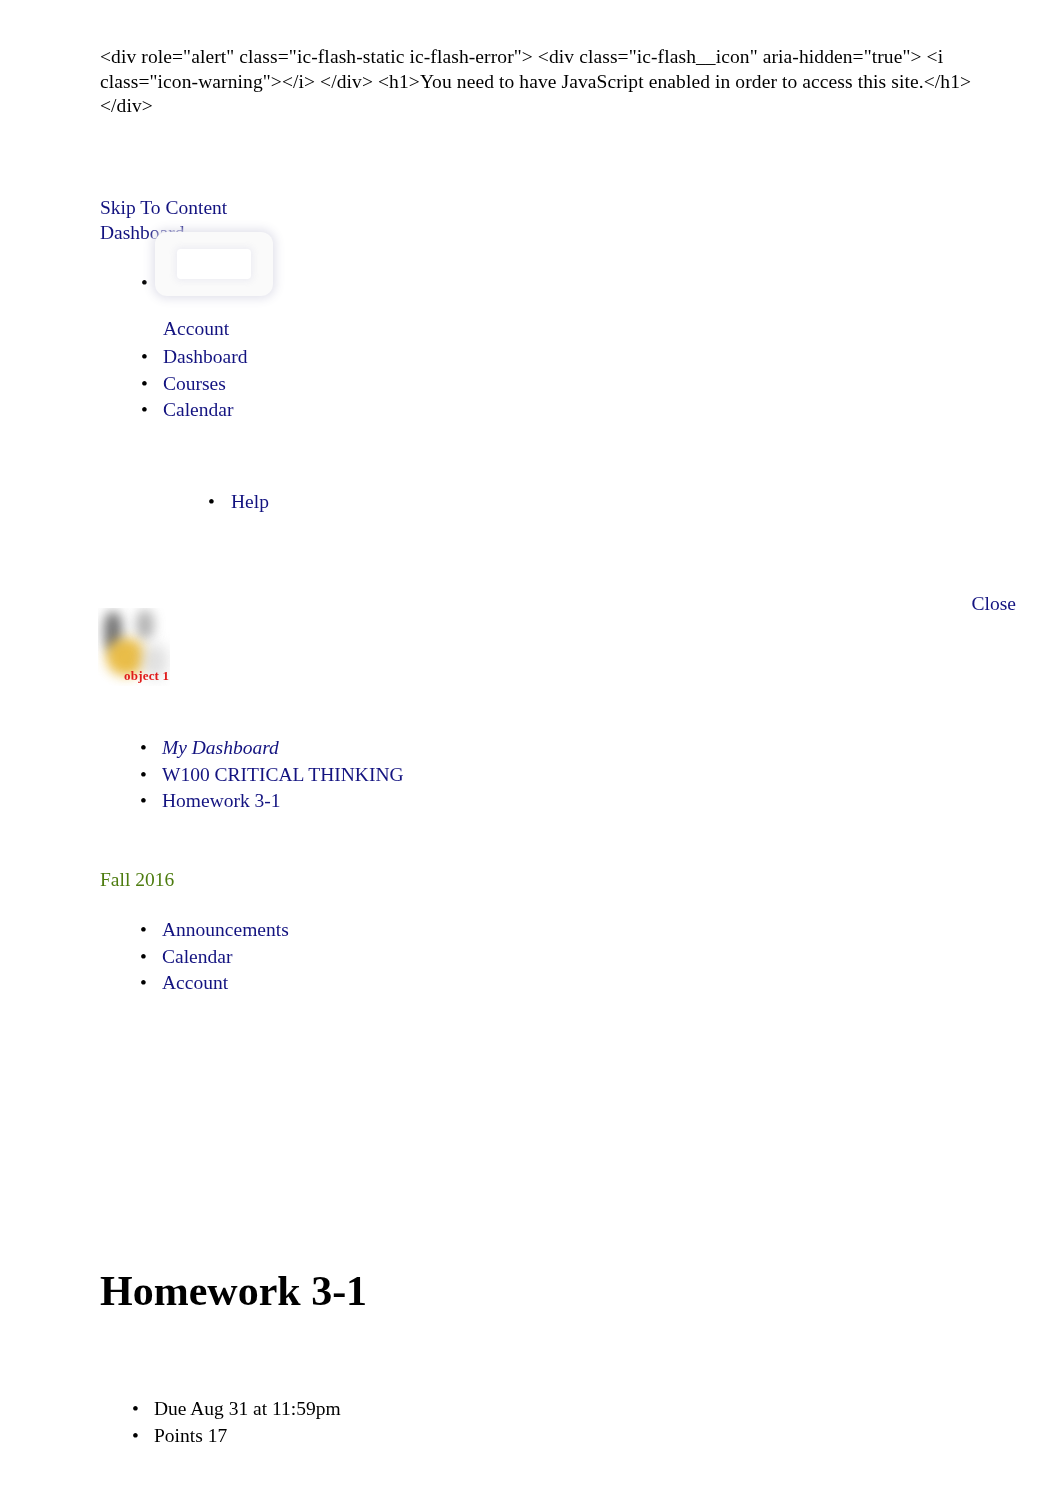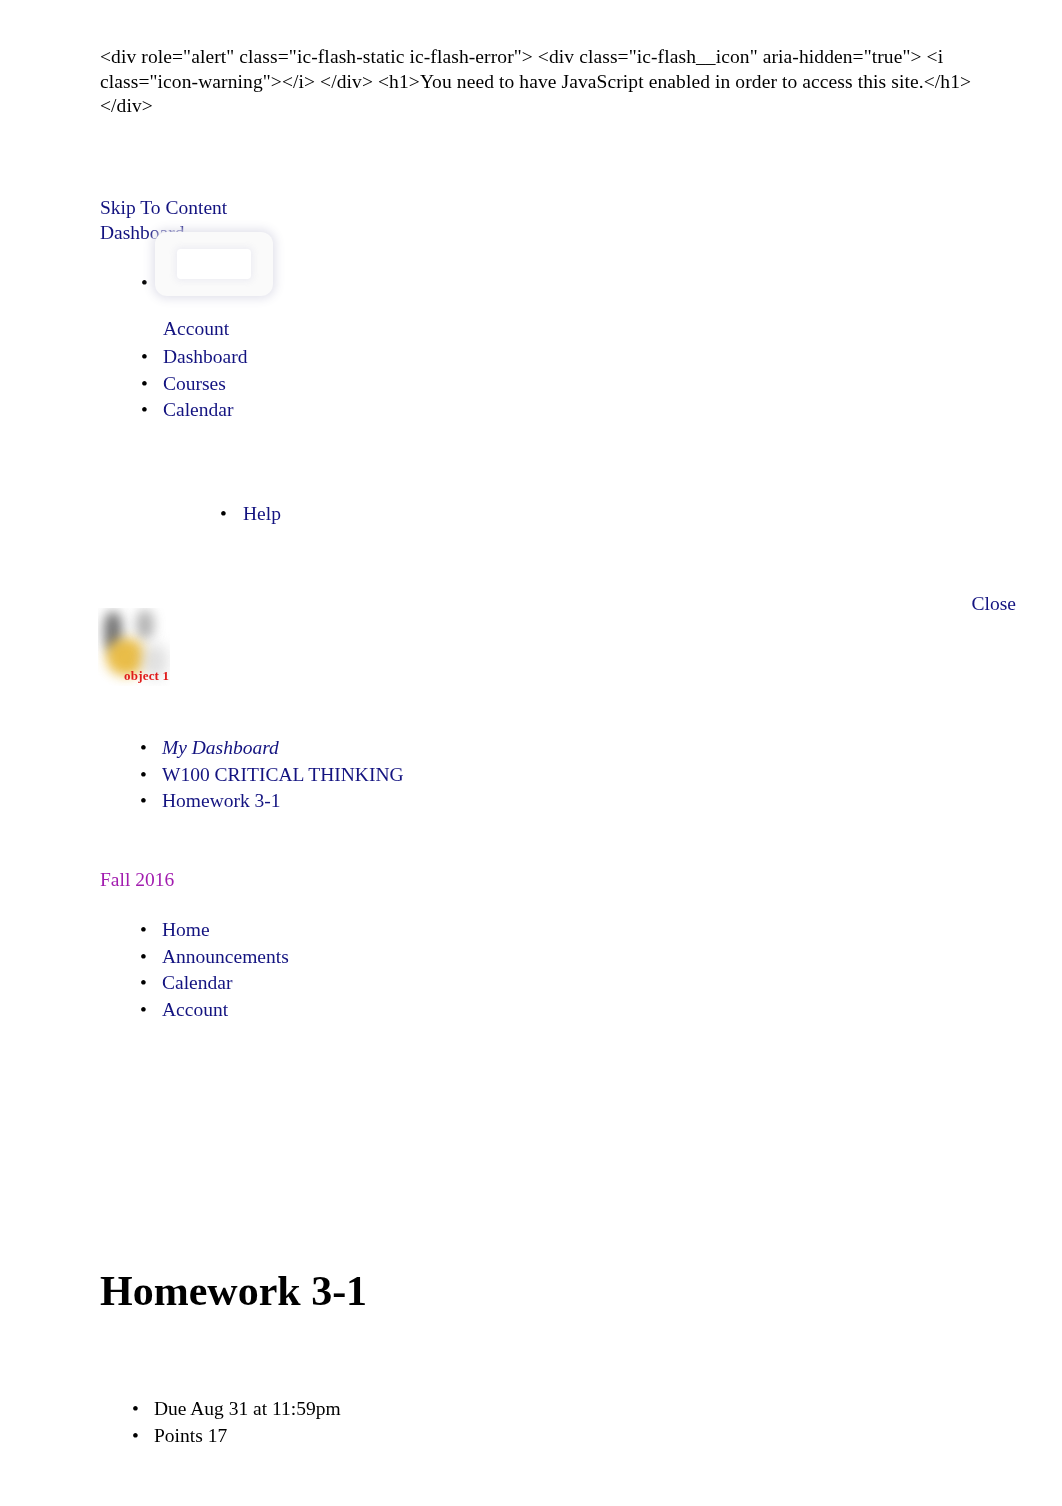--- a/index.html
+++ b/index.html
@@ -103,21 +103,21 @@
     white-space: nowrap;
   }
   .inbox-count {
     display: block;
   }
   .inbox-label {
     display: block;
   }
   ul.subnav {
     list-style: none;
-    margin: 16px;
+    margin: 4px;
     padding: 0;
     position: absolute;
     left: 63px;
     top: 215px;
   }
   ul.subnav > li {
     position: relative;
     padding-left: 23px;
     font-size: 19.5px;
     line-height: 26.5px;
@@ -214,21 +214,21 @@
   .breadcrumbs > li { padding-left: 23px; }
   .crumb-italic { font-style: italic; }
 
   
   .term {
     position: absolute;
     left: 100px;
     top: 867px;
     font-size: 19.5px;
     line-height: 25px;
-    color: #a21caf;
+    color: #4d7c0f;
   }
 
   
   .coursenav {
     position: absolute;
     left: 140px;
     top: 917px;
     width: 500px;
   }
   .coursenav > li { padding-left: 23px; }
@@ -314,23 +314,20 @@
     </li>
     <li>
       <a href="#" class="lnk">Homework 3-1</a>
     </li>
   </ul>
 
   <div class="term">Fall 2016</div>
 
   <ul class="bulleted coursenav">
     <li>
-      <a href="#" class="lnk">Home</a>
-    </li>
-    <li>
       <a href="#" class="lnk">Announcements</a>
     </li>
     <li>
       <a href="#" class="lnk">Calendar</a>
     </li>
     <li>
       <a href="#" class="lnk">Account</a>
     </li>
   </ul>
 

